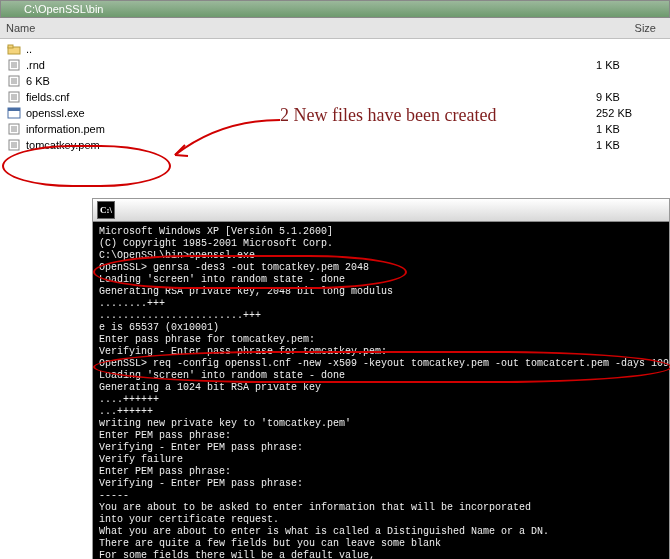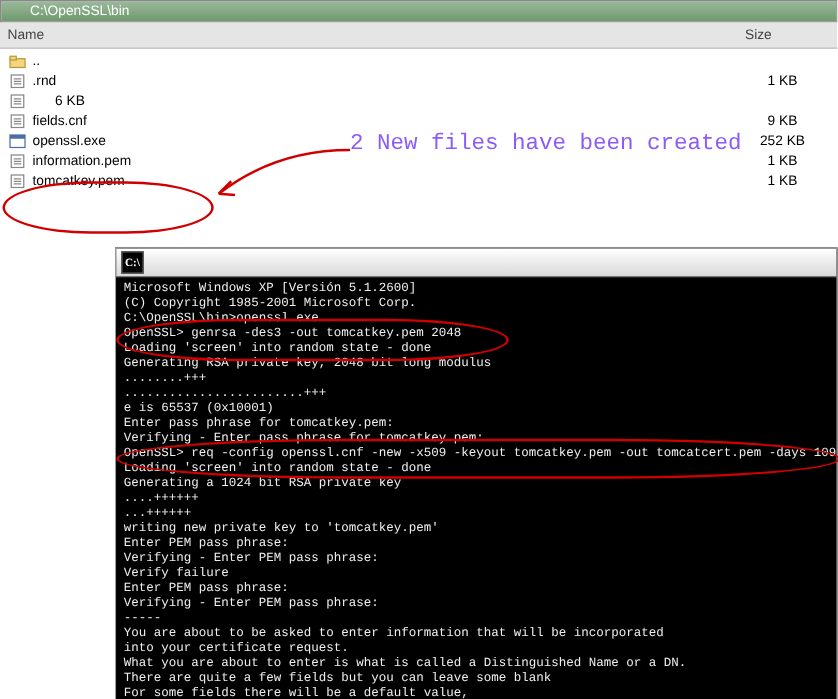--- a/index.html
+++ b/index.html
@@ -1,26 +1,26 @@
 <!DOCTYPE html>
 <html><head>
 <meta charset="utf-8">
 <style>
 html,body{margin:0;padding:0;font-family:Tahoma,Arial,sans-serif;font-size:11px;background:#fff;width:670px;height:559px;overflow:hidden}
 .pathbar{background:linear-gradient(#9bb89b,#6e9a6e);color:#fff;padding:2px 23px;font-size:11px;border:1px solid #888}
 .header{display:flex;border-bottom:1px solid #c0c0c0;padding:4px 6px;color:#444;background:#e5e5e5}
 .header .col-name{flex:1}
-.header .col-size{width:60px;text-align:left;padding-right:8px}
+.header .col-size{width:60px;text-align:right;padding-right:8px}
 .filelist{padding:2px 6px}
 .row{display:flex;align-items:center;height:16px}
 .row .icon{width:16px;height:14px;margin-right:4px;display:flex;align-items:center;justify-content:center}
 .row .name{flex:1}
-.row .size{width:60px;text-align:center;padding-right:8px;color:#000}
+.row .size{width:60px;text-align:left;padding-right:8px;color:#000}
 .highlight-oval{position:absolute;border:2px solid #d00000;border-radius:50% / 60%;pointer-events:none}
-.annotation{position:absolute;color:#8b5cf6;font-family:Liberation Mono, monospace;font-size:18px;pointer-events:none}
+.annotation{position:absolute;color:#7f1d1d;font-family:Liberation Serif, serif;font-size:18px;pointer-events:none}
 .arrow{position:absolute;pointer-events:none}
 .consolewrap{position:absolute;left:92px;top:198px;width:576px;background:#000;color:#fff;border:1px solid #999}
 .titlebar{display:flex;align-items:center;background:linear-gradient(#fff,#d8d8d8);color:#000;height:22px;border-bottom:1px solid #888;padding-left:4px;font-family:Tahoma;font-size:11px;font-weight:bold}
 .tbicon{width:16px;height:16px;background:#000;color:#fff;font-size:9px;display:flex;align-items:center;justify-content:center;margin-right:6px;border:1px solid #666}
 .console{font-family:"Lucida Console","Courier New",monospace;font-size:10px;line-height:12px;padding:4px 6px;white-space:pre;color:#eee;background:#000;overflow:hidden}
 .console .ln{display:block}
 .red-oval-cons{position:absolute;border:2px solid #d00000;border-radius:50% / 80%;pointer-events:none}
 </style>
 </head>
 <body>

